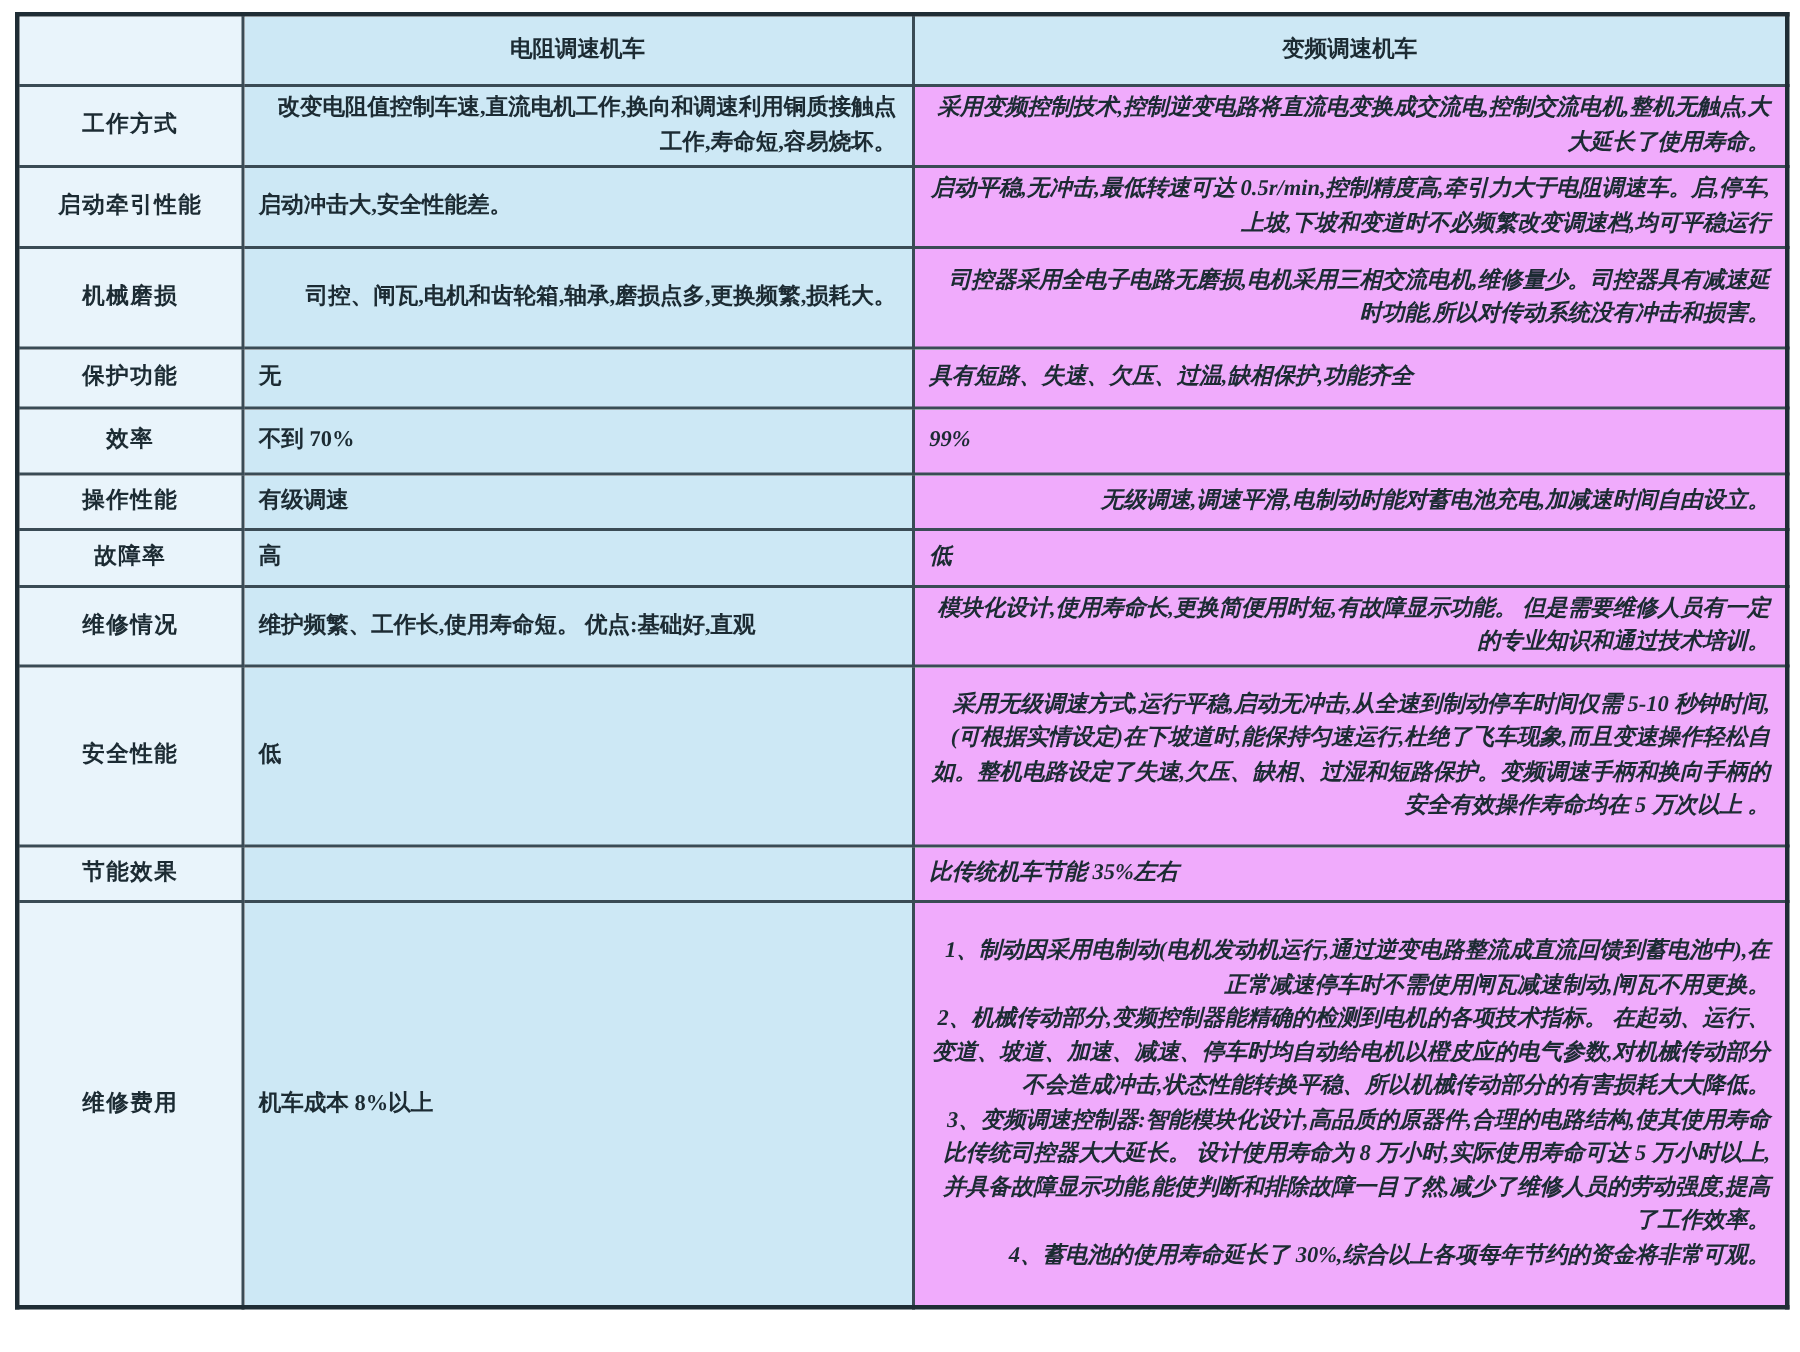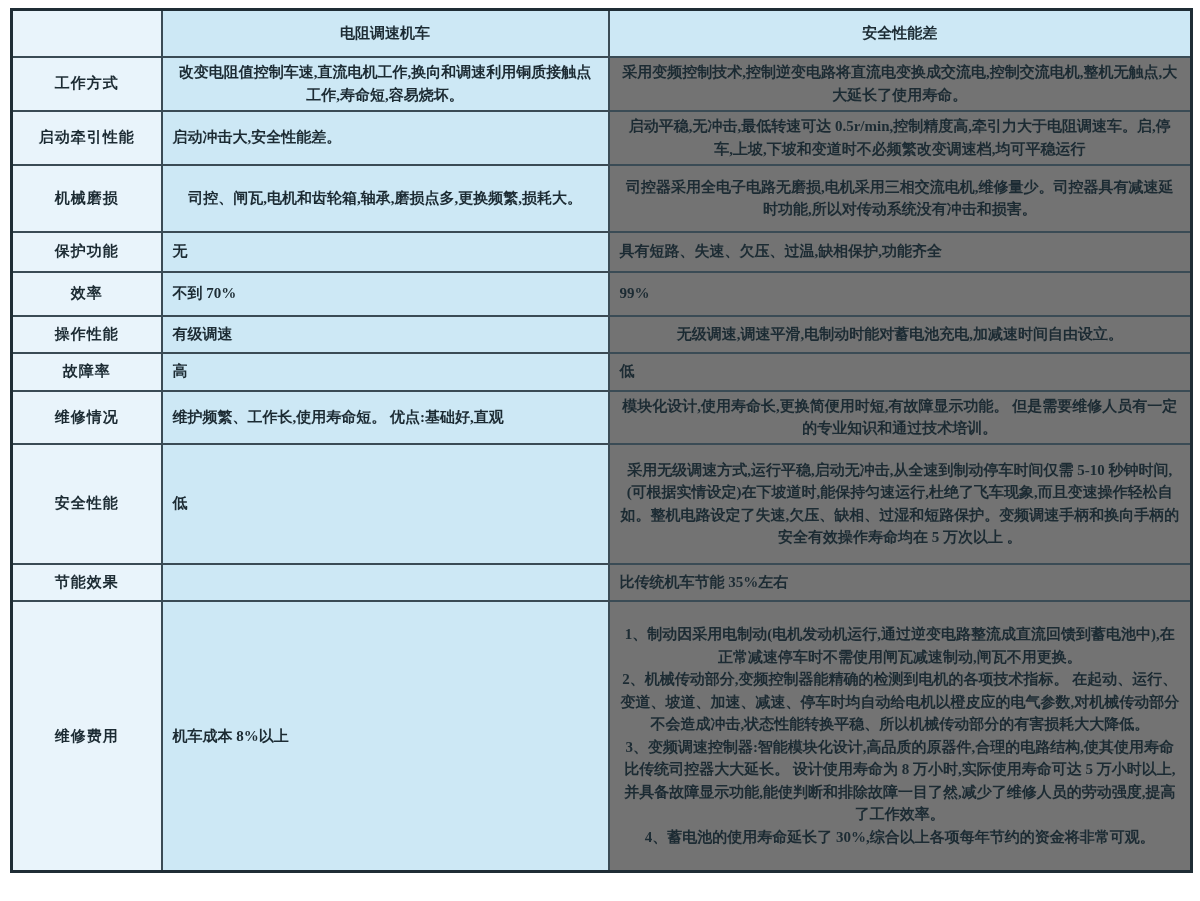--- a/index.html
+++ b/index.html
@@ -31,47 +31,47 @@
     font-size: 15px;
     line-height: 1.5;
     padding: 3px 10px;
     vertical-align: middle;
     box-sizing: border-box;
     overflow: hidden;
   }
   
   .lbl   { background: #e9f4fb; text-align: center; letter-spacing: 1px; }
   .mid   { background: #cde8f5; }
-  .rt    { background: #737373; }
+  .rt    { background: #f0abfc; font-style: italic; }
   .hdr   { background: #cde8f5; text-align: center; font-size: 18px; }
   .corner{ background: #e9f4fb; }
   
   .ctr  { }
-  .lft  { text-align: center; padding-left: 13px; padding-right: 10px; }
+  .lft  { text-align: right; padding-left: 13px; padding-right: 10px; }
   
   .small { font-size: 13.5px; line-height: 1.55; }
   .cost  { font-size: 15px; line-height: 1.62; padding-top: 6px; padding-bottom: 6px; }
   .cost p { margin: 0; }
 </style>
 </head>
 <body>
 
 <div class="page">
   <table class="cmp">
     <colgroup>
       <col class="c-label">
         <col class="c-left">
         <col class="c-right">
     </colgroup>
 
     <tbody>
         <tr style="height:47px">
       <th class="corner"></th>
       <th class="hdr">电阻调速机车</th>
-      <th class="hdr">安全性能差</th>
+      <th class="hdr">变频调速机车</th>
     </tr>
 
     <tr style="height:54px">
       <th class="lbl">工作方式</th>
       <td class="mid lft">改变电阻值控制车速,直流电机工作,换向和调速利用铜质接触点工作,寿命短,容易烧坏。</td>
       <td class="rt lft">采用变频控制技术,控制逆变电路将直流电变换成交流电,控制交流电机,整机无触点,大大延长了使用寿命。</td>
     </tr>
 
     <tr style="height:54px">
       <th class="lbl">启动牵引性能</th>

